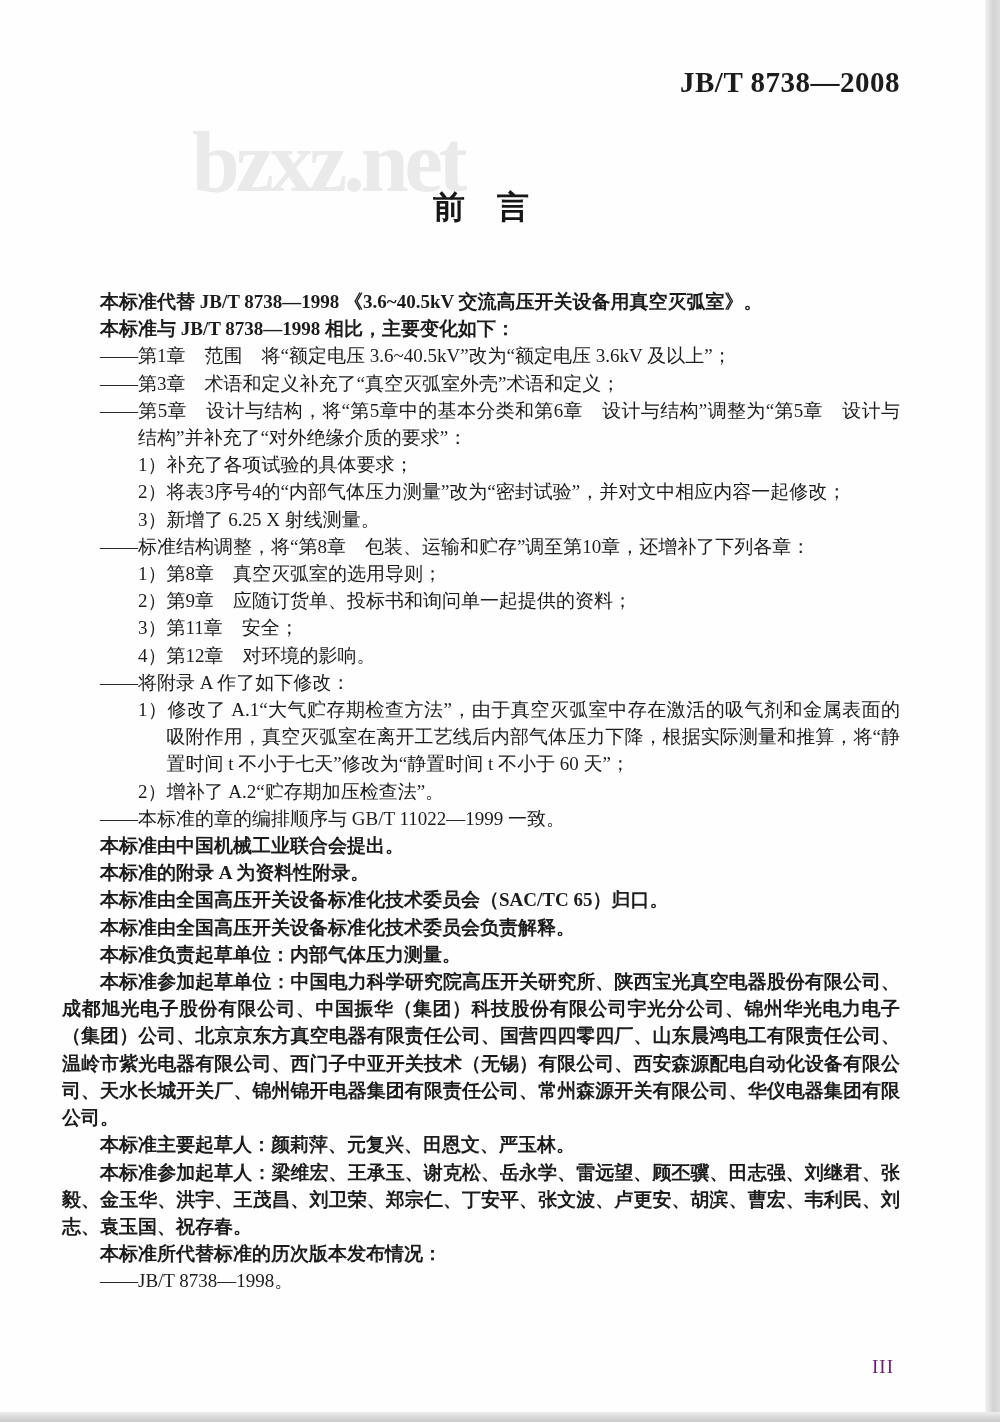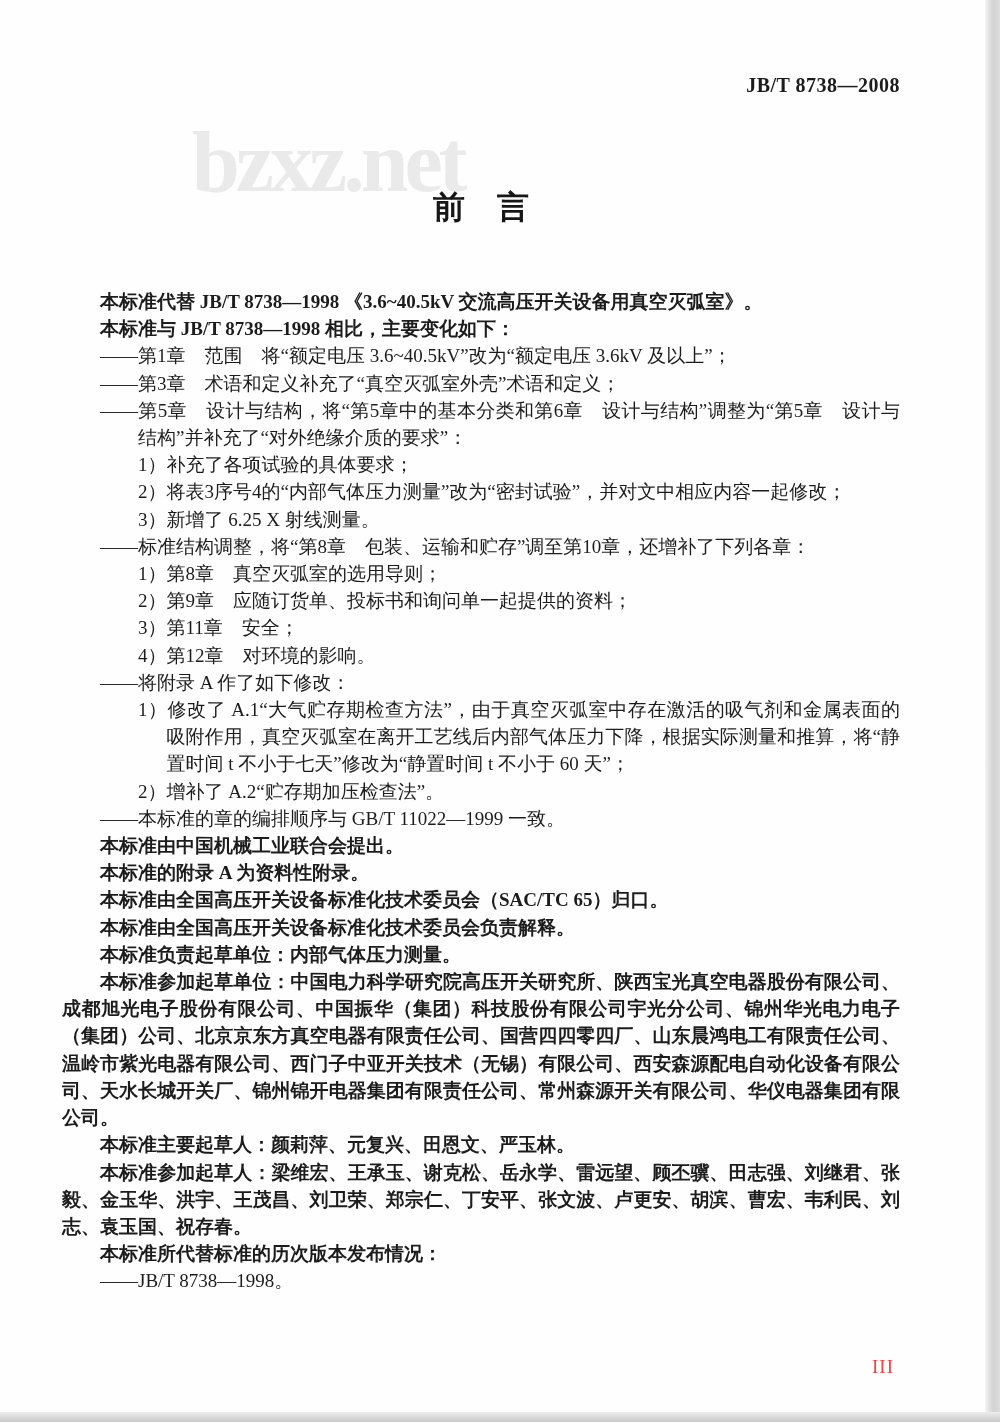--- a/index.html
+++ b/index.html
@@ -4,22 +4,22 @@
 <style>
   html,body{margin:0;padding:0;}
   body{
     width:1000px;height:1422px;position:relative;overflow:hidden;
     background:#fefefe;
     font-family:"Liberation Serif","DejaVu Serif",serif;
     color:#1c1c1c;
   }
   .page{position:absolute;inset:0;}
   .doc-number{
-    position:absolute;top:74px;right:100px;
-    font-size:20px;font-weight:bold;letter-spacing:0.5px;
+    position:absolute;top:66px;right:100px;
+    font-size:29px;font-weight:bold;letter-spacing:0.5px;
     font-family:"Liberation Serif","DejaVu Serif",serif;
   }
   .watermark{
     position:absolute;left:192px;top:112px;
     font-family:Liberation Serif, serif;
     font-weight:bold;font-size:86px;letter-spacing:-4px;
     color:#eaeaea;z-index:0;user-select:none;
   }
   .fore-title{
     position:absolute;top:186px;left:62px;width:838px;
@@ -29,21 +29,21 @@
   .body-text{
     position:absolute;top:288px;left:62px;width:838px;
     font-size:19px;line-height:27.2px;z-index:1;
   }
   .body-text p{margin:0;padding:0;text-align:justify;}
   .body-text p.para{text-indent:2em;font-weight:bold;}
   .body-text p.dash{padding-left:4em;text-indent:-2em;}
   .body-text p.num{padding-left:5.5em;text-indent:-1.5em;}
   .page-number{
     position:absolute;top:1356px;right:106px;
-    font-size:19px;letter-spacing:1px;color:#ef4444;z-index:1;
+    font-size:19px;letter-spacing:1px;color:#701a75;z-index:1;
   }
   .edge-right{
     position:absolute;top:0;right:0;width:15px;height:1422px;
     background:linear-gradient(to right,#f4f4f4,#d2d2d2 55%,#dedede);
     z-index:2;
   }
   .edge-bottom{
     position:absolute;bottom:0;left:0;width:100%;height:10px;
     background:linear-gradient(to bottom,#ededed,#c9c9c9);
     z-index:2;

